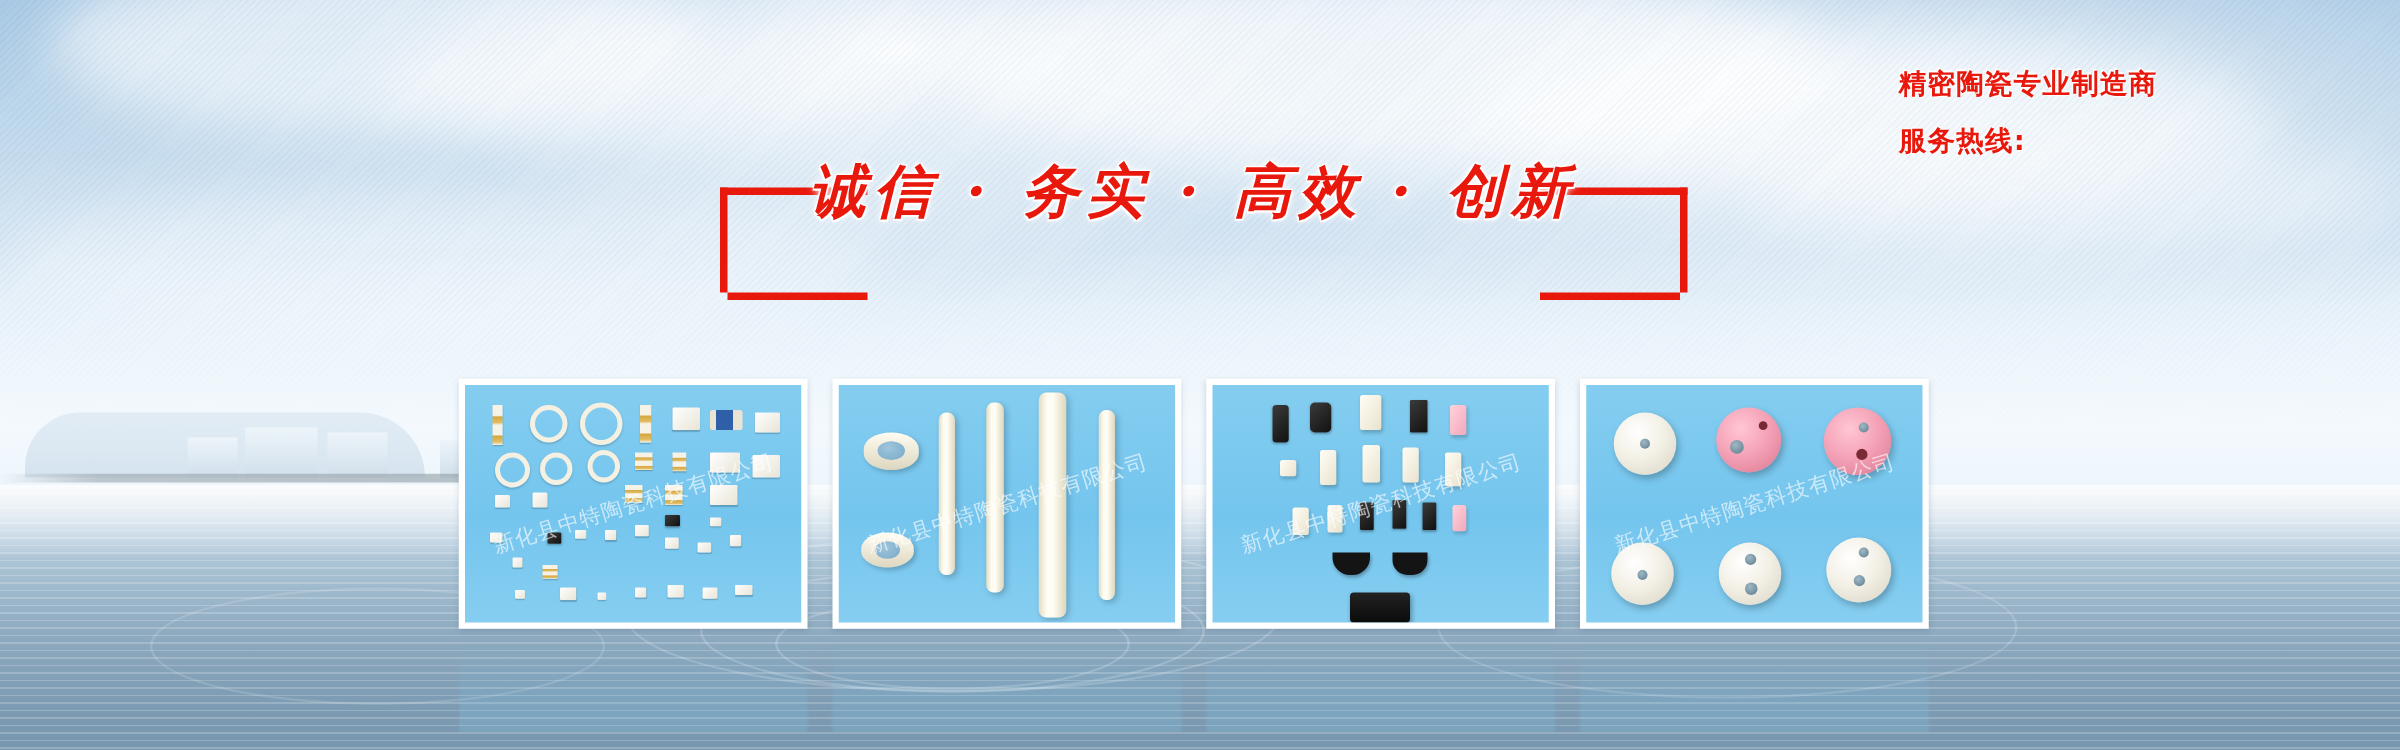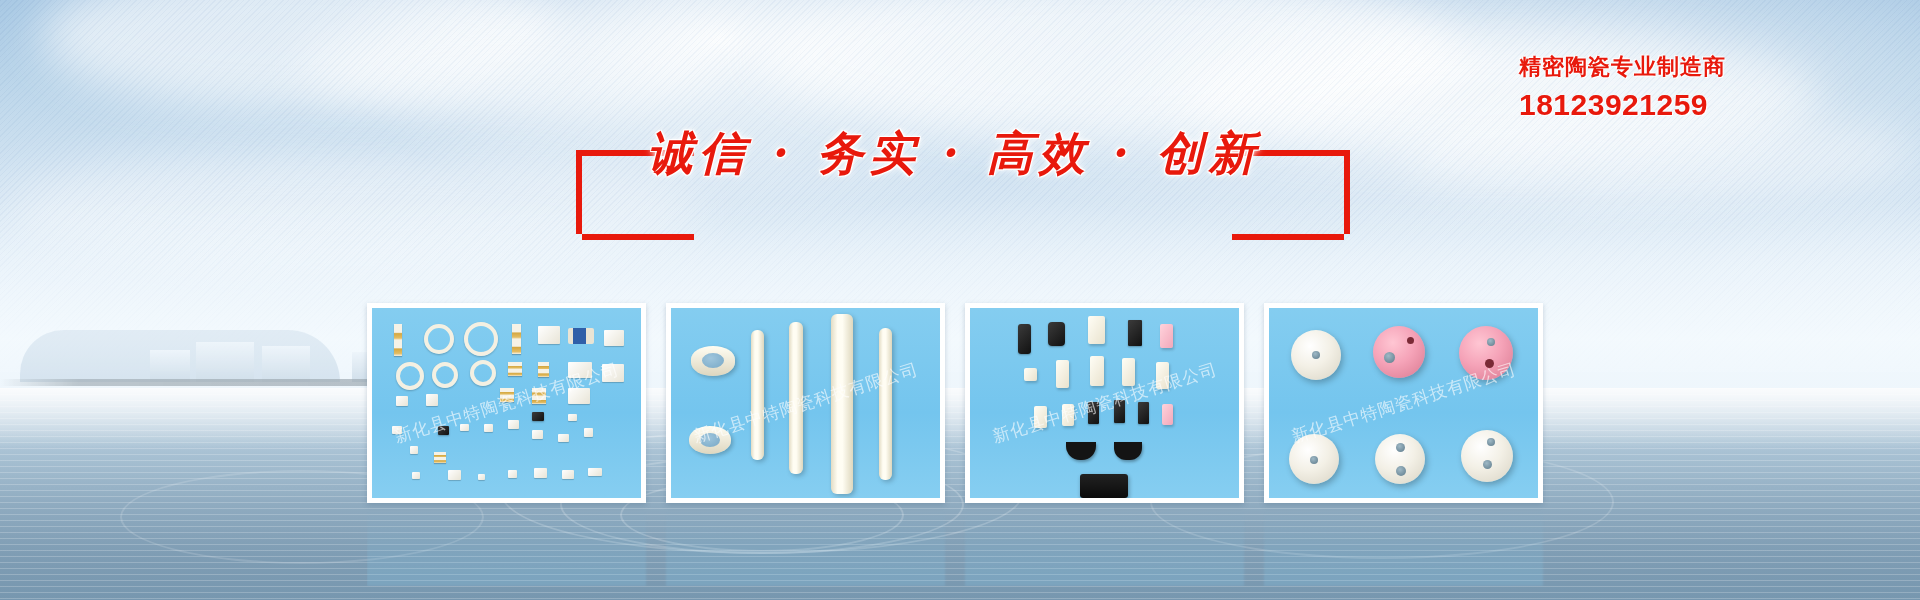--- a/index.html
+++ b/index.html
@@ -200,21 +200,21 @@
   <div class="sheen"></div>
 
   <div class="slogan-wrap">
     <div class="bracket bracket-l"></div>
     <div class="bracket bracket-r"></div>
     <div class="slogan-cn">诚信 · 务实 · 高效 · 创新</div>
   </div>
 
   <div class="right-block">
     <div class="rb-line1">精密陶瓷专业制造商</div>
-    <div class="rb-phone">18123921259</div>
+    <div class="rb-line2">服务热线:</div>
   </div>
 
   <div class="panels">
 
     <div class="panel">
       <div class="panel-inner">
         <div class="obj gold" style="left:22px;top:16px;width:8px;height:32px;"></div>
         <div class="obj ring" style="left:52px;top:16px;width:22px;height:22px;"></div>
         <div class="obj ring" style="left:92px;top:14px;width:26px;height:26px;"></div>
         <div class="obj gold" style="left:140px;top:16px;width:9px;height:30px;"></div>

